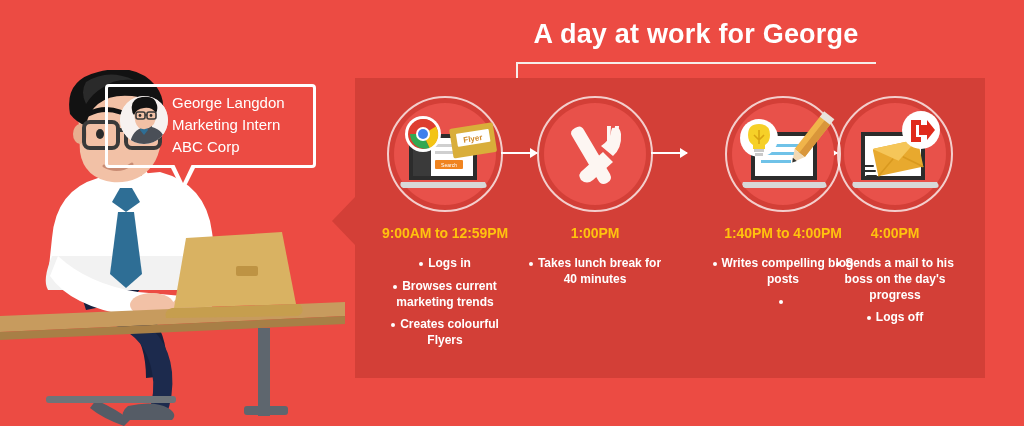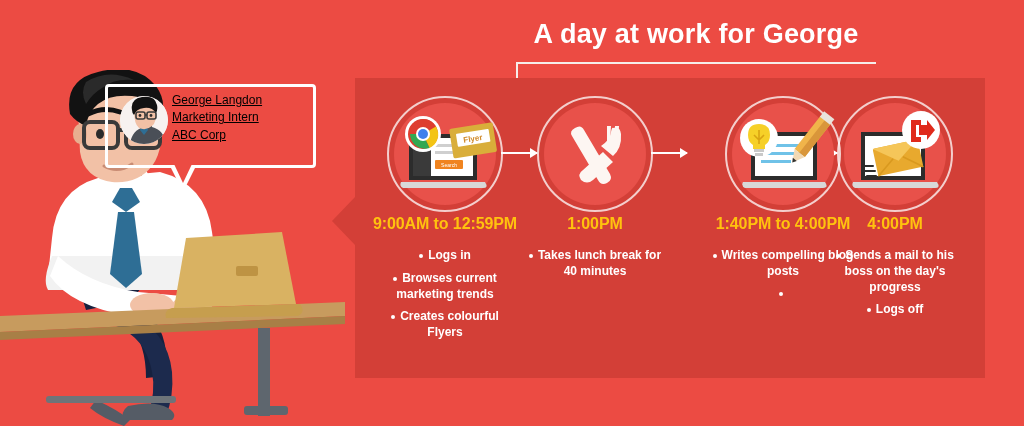--- a/index.html
+++ b/index.html
@@ -69,21 +69,21 @@
     content:""; position:absolute; right:-1px; top:-4px;
     width:0;height:0;
     border-top:5px solid transparent;border-bottom:5px solid transparent;
     border-left:8px solid #FFFFFF;
   }
   .conn-1{left:501px;}
   .conn-2{left:651px;}
   .conn-3{left:801px;}
 
   .time{
-    margin-top:3px; color:#FFC20E; font-size:16px; font-weight:bold;
+    margin-top:13px; color:#FFC20E; font-size:14px; font-weight:bold;
     white-space:nowrap; letter-spacing:-.1px;
   }
   .bullets{list-style:none;margin:15px 0 0;padding:0;}
   .bullets li{
     color:#FFFFFF; font-size:12px; font-weight:bold; line-height:1.32;
     margin-bottom:7px; padding:0 4px; position:relative;
   }
   .bullets li .dot{
     display:inline-block;width:4px;height:4px;border-radius:50%;
     background:#FFFFFF;vertical-align:middle;margin-right:5px;
@@ -99,21 +99,21 @@
     border-left:13px solid transparent;border-right:13px solid transparent;
     border-top:26px solid #FFFFFF;
   }
   .bubble-tail-in{
     position:absolute; left:174px; top:164px; width:0;height:0;
     border-left:9px solid transparent;border-right:9px solid transparent;
     border-top:19px solid #EC4B43;
   }
   .bubble-text{
     position:absolute; left:172px; top:92px; width:145px;
-    color:#000000; font-size:12px; line-height:1.45;text-decoration:underline;
+    color:#ffffff; font-size:15px; line-height:1.45;
   }
   .avatar{
     position:absolute; left:120px; top:96px; width:48px; height:48px;
     border-radius:50%; background:#F7F2F0; overflow:hidden;
   }
 
   
   .scene{position:absolute; left:0; top:70px; width:345px; height:356px;}
 </style>
 </head>

